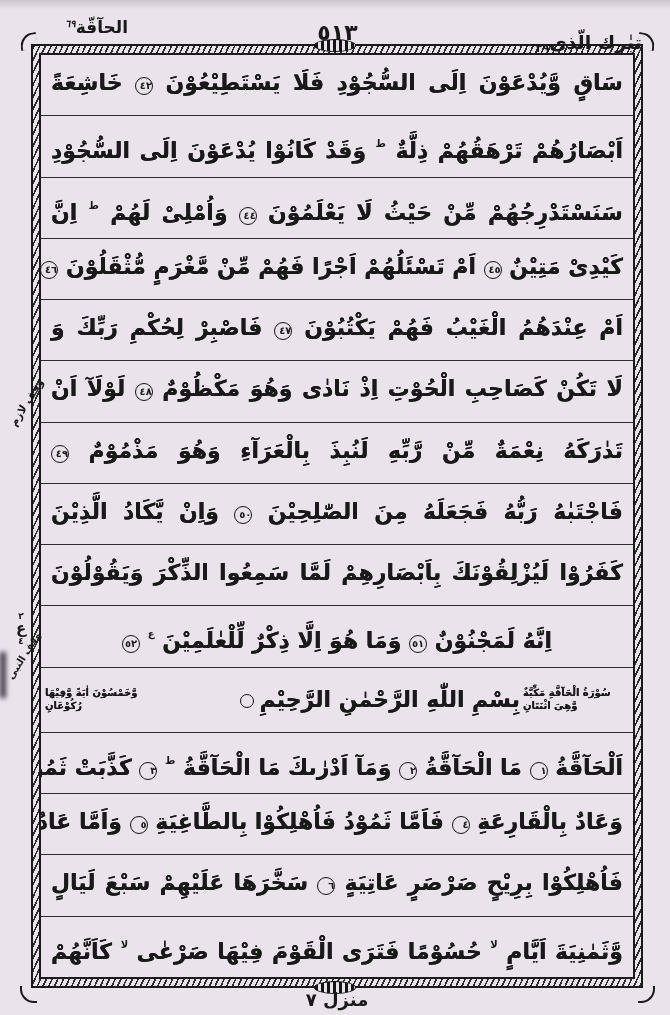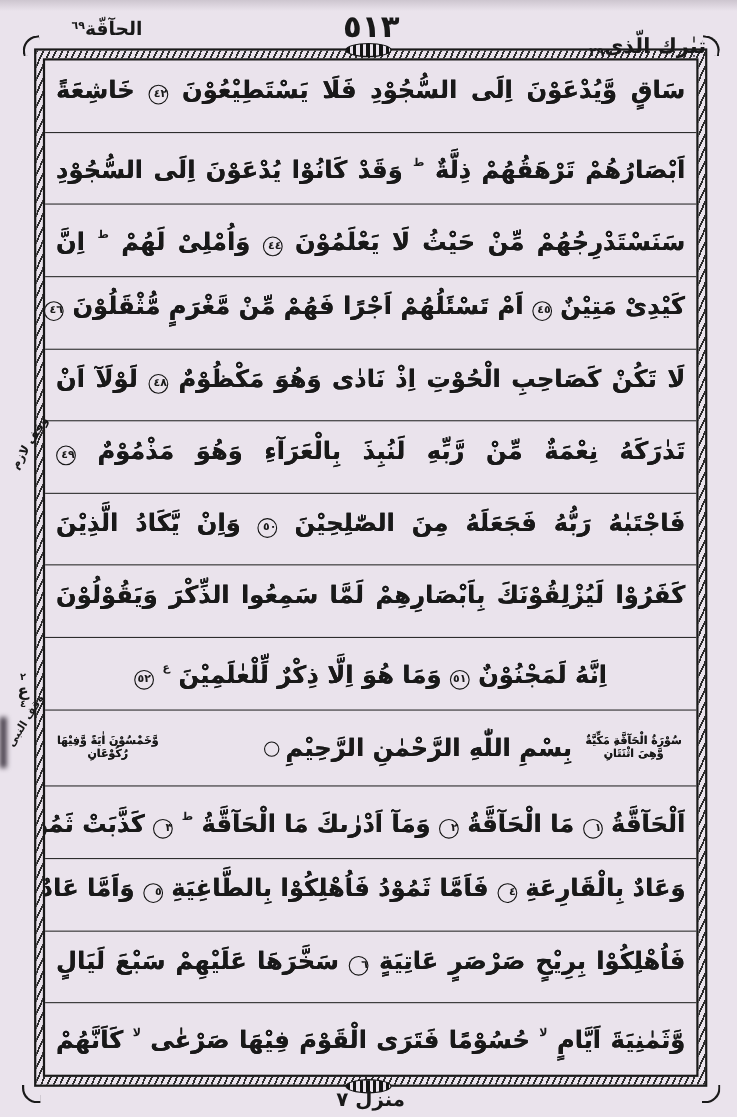--- a/index.html
+++ b/index.html
@@ -11,23 +11,23 @@
   }
   body::before{ 
     content:"";position:absolute;left:0;top:0;right:0;height:10px;
     background:linear-gradient(180deg,rgba(120,110,122,.25),rgba(120,110,122,0));
     pointer-events:none;
   }
   
   .page-header{position:absolute;top:5px;left:31px;right:26px;height:38px;direction:rtl;font-weight:700;}
   .juz-label{position:absolute;right:2px;top:2px;font-size:19px;letter-spacing:-.5px;margin-top:24px;}
   .juz-num{font-size:11px;vertical-align:-3px;}
-  .page-number{position:absolute;left:50%;top:3px;transform:translateX(-50%);font-size:28px;}
+  .page-number{position:absolute;left:50%;top:15px;transform:translateX(-50%);font-size:22px;}
   .surah-label{position:absolute;left:34px;top:12px;font-size:17px;}
-  .surah-num{font-size:10px;vertical-align:6px;}
+  .surah-num{font-size:10px;vertical-align:6px;font-style:italic;}
   
   .frame{
     position:absolute;left:31px;top:44px;width:612px;height:944px;box-sizing:border-box;
     border:2.5px solid #1a1a1a;
     padding:7px 6px;
     background:repeating-linear-gradient(115deg,rgba(25,25,25,.9) 0 1.6px,rgba(25,25,25,0) 1.6px 5.2px);
   }
   .frame-inner{
     height:100%;box-sizing:border-box;border:2px solid #1a1a1a;background:#eae3ec;
     display:flex;flex-direction:column;
@@ -65,21 +65,21 @@
     display:inline-block;width:14px;height:14px;box-sizing:border-box;
     border:1.4px solid #141414;border-radius:50%;vertical-align:-1px;margin-right:6px;
   }
   .stop{font-size:10px;vertical-align:11px;text-shadow:none;}
   
   .surah-band{
     flex:1;display:flex;direction:rtl;align-items:center;gap:3px;
     border-bottom:1px solid #2d2d2d;padding:2px 4px;box-sizing:border-box;overflow:hidden;
   }
   .band-side{
-    width:106px;flex:none;font-size:10px;font-weight:700;text-align:center;
+    width:106px;flex:none;font-size:10px;font-weight:700;text-align:left;
     line-height:1.25;text-shadow:0 0 .5px currentColor;
   }
   .band-center{
     flex:1;font-size:22px;font-weight:700;
     text-shadow:0 0 .5px currentColor;white-space:nowrap;
   }
   
   .waqf-upper{position:absolute;left:0px;top:396px;transform:rotate(-58deg);font-size:11px;font-weight:700;}
   .waqf-lower{position:absolute;left:-3px;top:650px;transform:rotate(-58deg);font-size:10px;font-weight:700;}
   .ruku-marker{position:absolute;left:13px;top:612px;width:16px;text-align:center;font-weight:700;line-height:1.05;}
@@ -102,20 +102,21 @@
 <div class="curl curl-tr"></div>
 <div class="curl curl-bl"></div>
 <div class="curl curl-br"></div>
 
 <div class="frame">
   <div class="frame-inner" id="rows">
       <div class="qline" dir="rtl"><span class="seg">سَاقٍ وَّيُدْعَوْنَ اِلَى السُّجُوْدِ فَلَا يَسْتَطِيْعُوْنَ</span> <span class="aya">٤٢</span> <span class="seg">خَاشِعَةً</span> </div>
       <div class="qline" dir="rtl"><span class="seg">اَبْصَارُهُمْ تَرْهَقُهُمْ ذِلَّةٌ</span> <span class="stop">ط</span> <span class="seg">وَقَدْ كَانُوْا يُدْعَوْنَ اِلَى السُّجُوْدِ</span> </div>
       <div class="qline" dir="rtl"><span class="seg">سَنَسْتَدْرِجُهُمْ مِّنْ حَيْثُ لَا يَعْلَمُوْنَ</span> <span class="aya">٤٤</span> <span class="seg">وَاُمْلِىْ لَهُمْ</span> <span class="stop">ط</span> <span class="seg">اِنَّ</span> </div>
       <div class="qline" dir="rtl"><span class="seg">كَيْدِىْ مَتِيْنٌ</span> <span class="aya">٤٥</span> <span class="seg">اَمْ تَسْئَلُهُمْ اَجْرًا فَهُمْ مِّنْ مَّغْرَمٍ مُّثْقَلُوْنَ</span> <span class="aya">٤٦</span> </div>
+      <div class="qline" dir="rtl"><span class="seg">اَمْ عِنْدَهُمُ الْغَيْبُ فَهُمْ يَكْتُبُوْنَ</span> <span class="aya">٤٧</span> <span class="seg">فَاصْبِرْ لِحُكْمِ رَبِّكَ وَ</span> </div>
       <div class="qline" dir="rtl"><span class="seg">لَا تَكُنْ كَصَاحِبِ الْحُوْتِ اِذْ نَادٰى وَهُوَ مَكْظُوْمٌ</span> <span class="aya">٤٨</span> <span class="seg">لَوْلَآ اَنْ</span> </div>
       <div class="qline" dir="rtl"><span class="seg">تَدٰرَكَهُ نِعْمَةٌ مِّنْ رَّبِّهِ لَنُبِذَ بِالْعَرَآءِ وَهُوَ مَذْمُوْمٌ</span> <span class="aya">٤٩</span> </div>
       <div class="qline" dir="rtl"><span class="seg">فَاجْتَبٰهُ رَبُّهُ فَجَعَلَهُ مِنَ الصّٰلِحِيْنَ</span> <span class="aya">٥٠</span> <span class="seg">وَاِنْ يَّكَادُ الَّذِيْنَ</span> </div>
       <div class="qline" dir="rtl"><span class="seg">كَفَرُوْا لَيُزْلِقُوْنَكَ بِاَبْصَارِهِمْ لَمَّا سَمِعُوا الذِّكْرَ وَيَقُوْلُوْنَ</span> </div>
       <div class="qline center" dir="rtl"><span class="seg">اِنَّهُ لَمَجْنُوْنٌ</span> <span class="aya">٥١</span> <span class="seg">وَمَا هُوَ اِلَّا ذِكْرٌ لِّلْعٰلَمِيْنَ</span> <span class="stop">ع</span> <span class="aya">٥٢</span> </div>
       <div class="surah-band" dir="rtl">
         <div class="band-side">سُوْرَةُ الْحَآقَّةِ مَكِّيَّةٌ وَّهِىَ اثْنَتَانِ</div>
         <div class="band-center"><span>بِسْمِ اللّٰهِ الرَّحْمٰنِ الرَّحِيْمِ</span><span class="aya-empty"></span></div>
         <div class="band-side">وَّخَمْسُوْنَ اٰيَةً وَّفِيْهَا رُكُوْعَانِ</div>
       </div>

